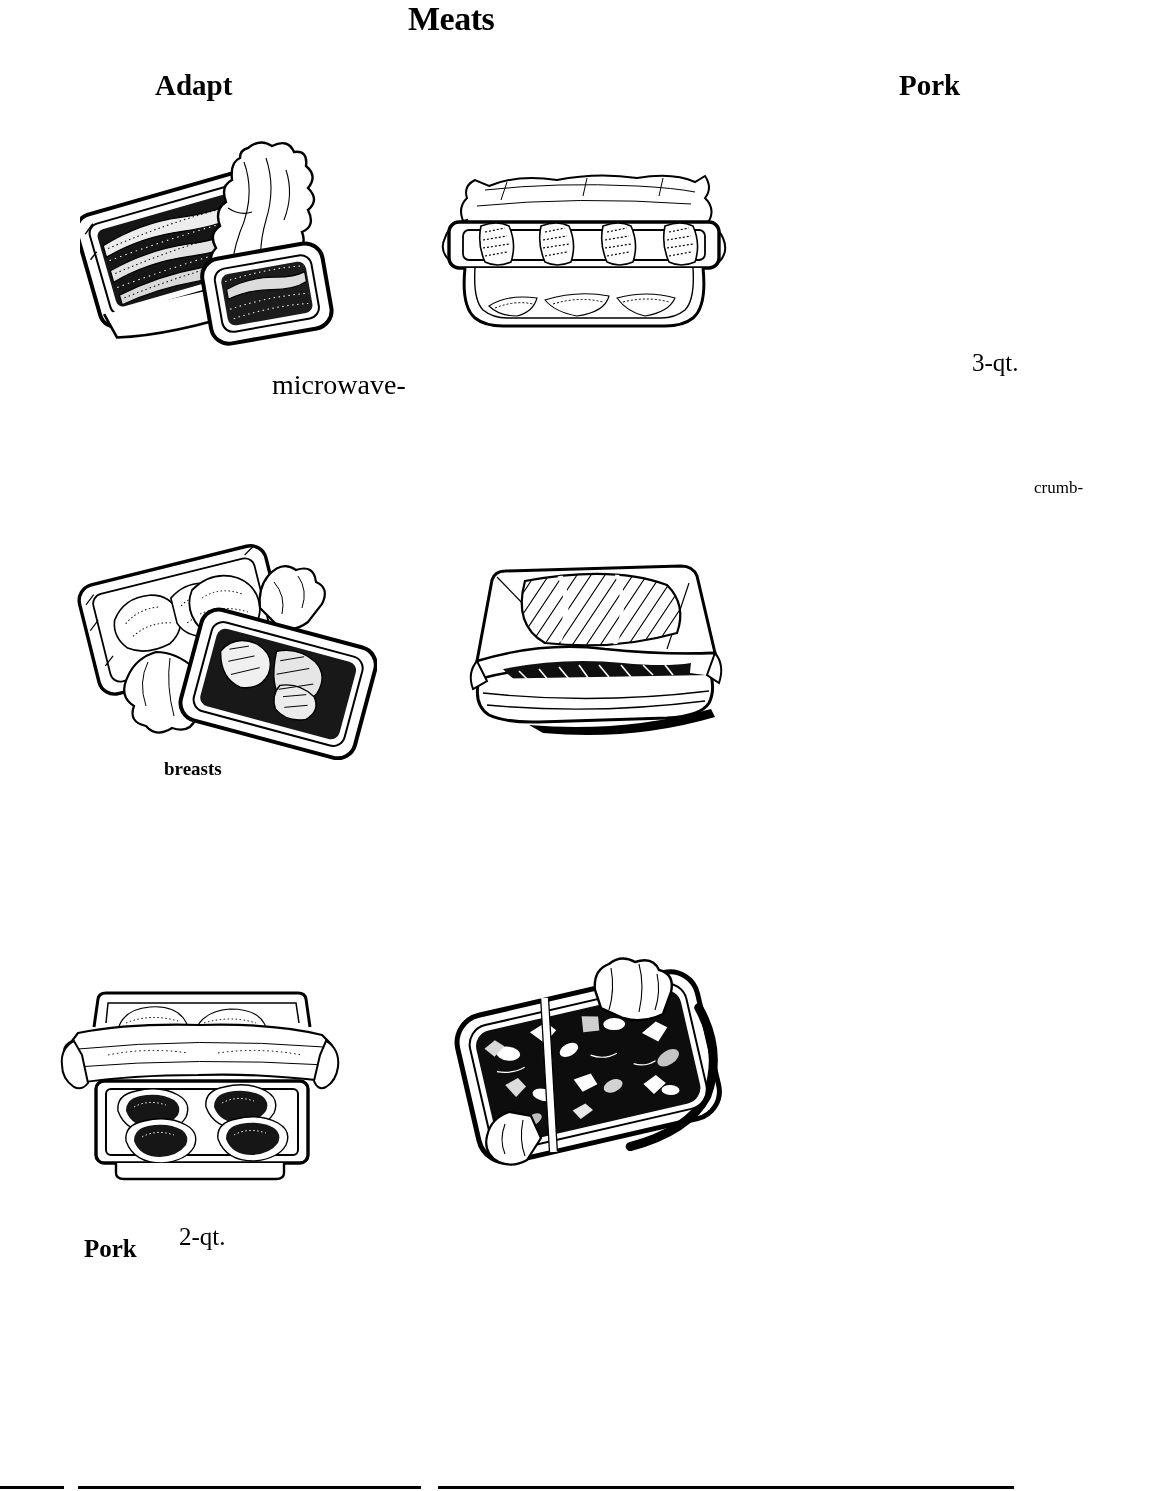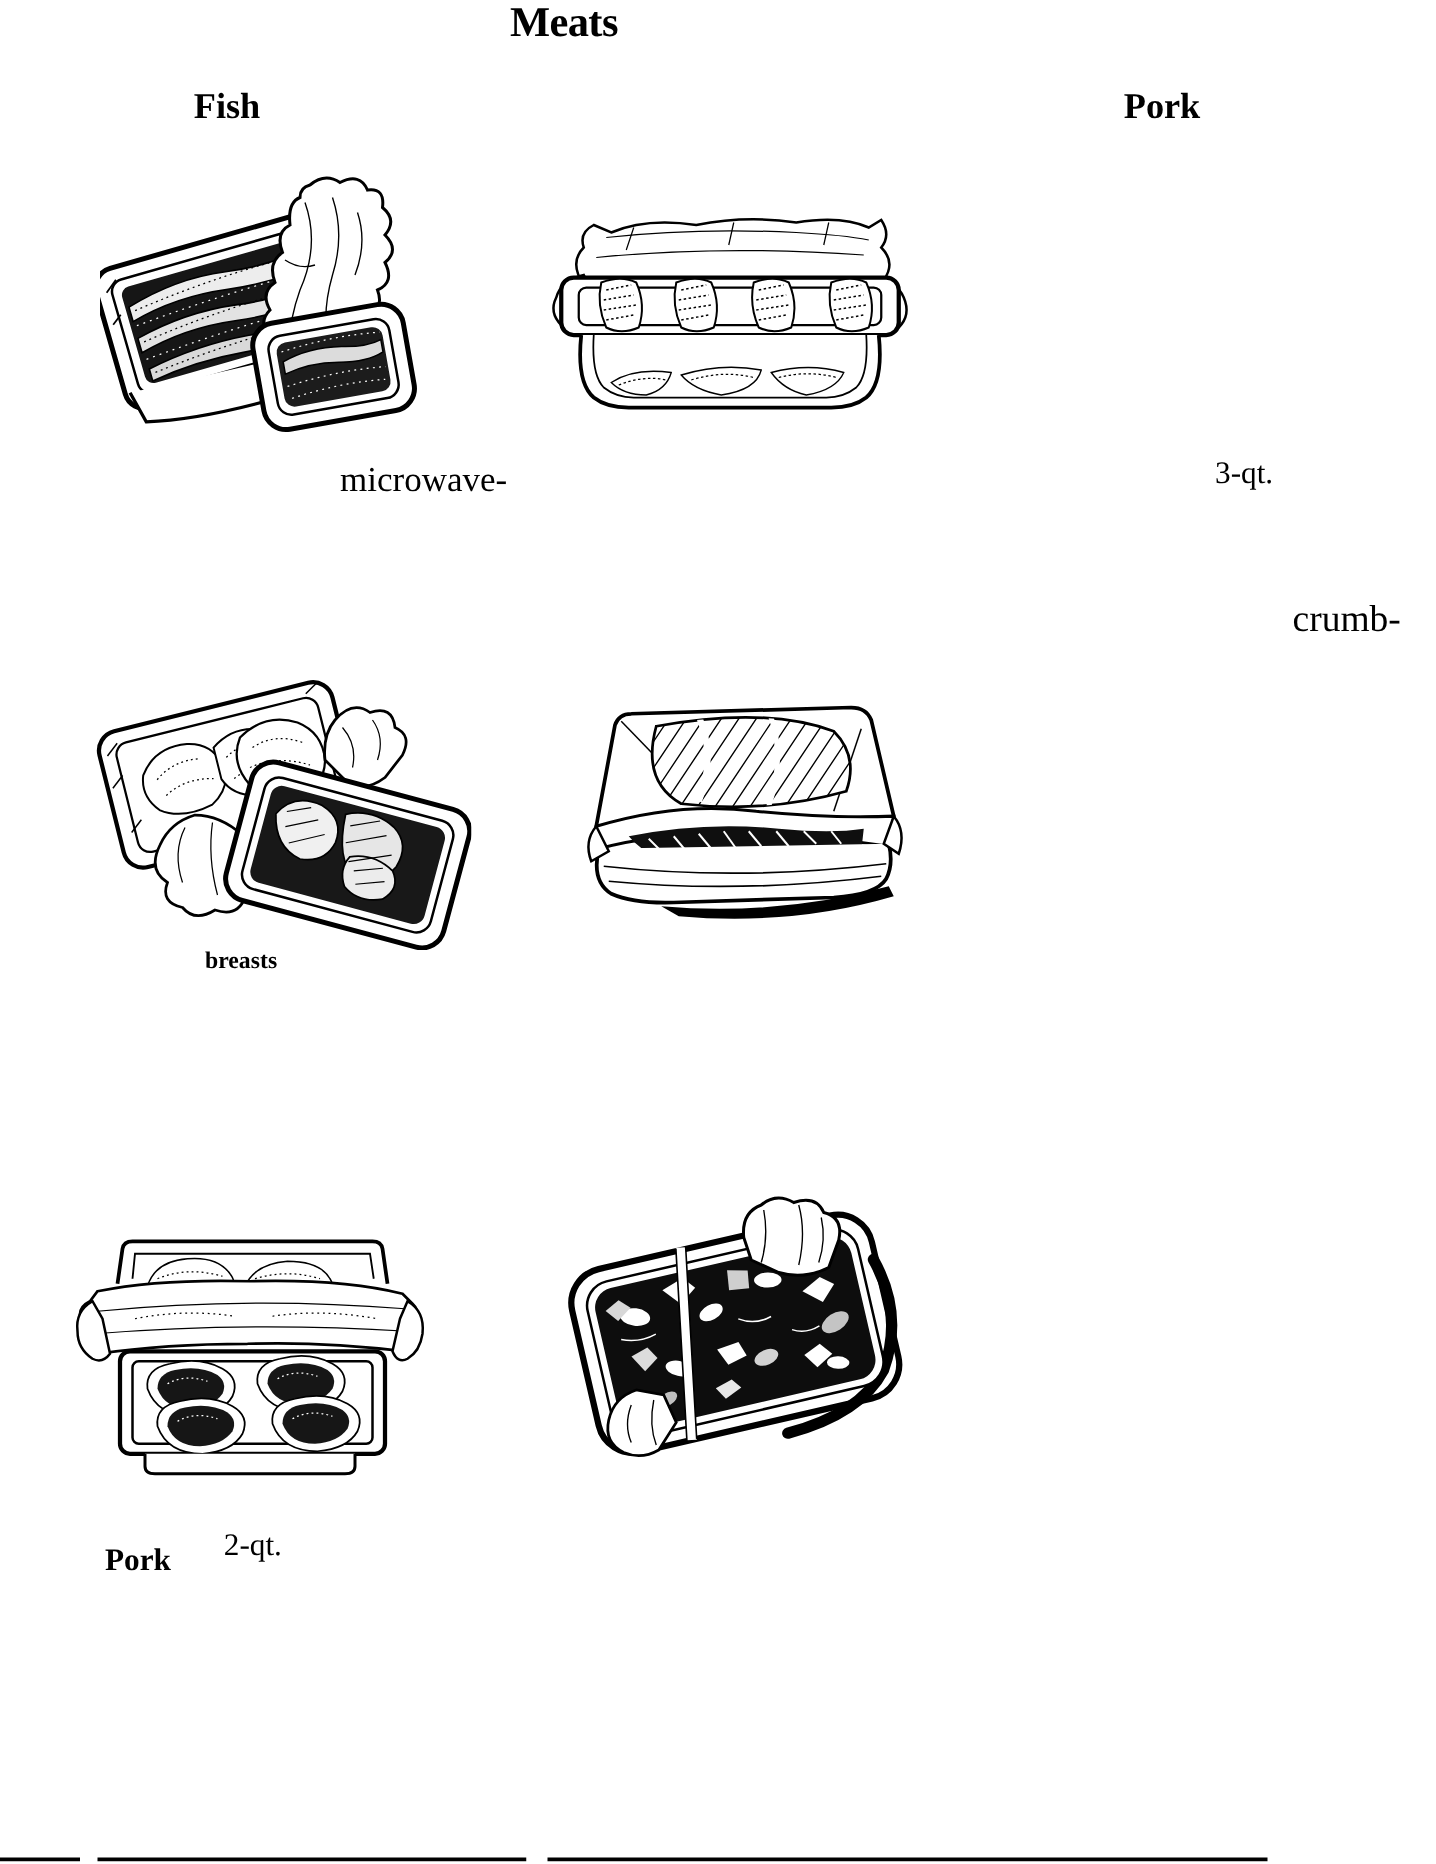--- a/index.html
+++ b/index.html
@@ -8,22 +8,22 @@
     background:#ffffff; color:#000;
     font-family:"Liberation Serif", serif;
     overflow:hidden;
   }
   .t { position:absolute; white-space:nowrap; line-height:1.1; }
   .bold { font-weight:bold; }
   #title      { left:408px; top:0px;    font-size:34px; font-weight:bold; letter-spacing:-0.5px; }
   #h-fish     { left:155px; top:70px;   font-size:29px; }
   #h-adapt    { left:899px; top:70px;   font-size:29px; }
   #f-microwave{ left:272px; top:370px;  font-size:28px; }
-  #f-3qt      { left:972px; top:365px;  font-size:25px; }
-  #f-crumb    { left:1034px; top:479px; font-size:30px; }
+  #f-3qt      { left:972px; top:349px;  font-size:25px; }
+  #f-crumb    { left:1034px; top:479px; font-size:17px; }
   #f-breasts  { left:164px; top:759px;  font-size:19px; }
   #f-pork     { left:84px;  top:1196px; font-size:25px;margin-top:39px; }
   #f-2qt      { left:147px; top:1223px; font-size:25px;margin-left:32px; }
   .fig { position:absolute; }
   #fig1 { left:80px;  top:136px; }
   #fig2 { left:437px; top:166px; }
   #fig3 { left:72px;  top:530px; }
   #fig4 { left:463px; top:553px; }
   #fig5 { left:58px;  top:983px; }
   #fig6 { left:443px; top:956px; }
@@ -31,21 +31,21 @@
   #rule1 { left:0px;   top:1486px; width:64px; }
   #rule2 { left:78px;  top:1486px; width:343px; }
   #rule3 { left:438px; top:1486px; width:576px; }
 </style>
 </head>
 <body>
 
 <div class="page">
 
   <div class="t" id="title">Meats</div>
-  <div class="t bold" id="h-fish">Fish</div>
+  <div class="t bold" id="h-fish">Adapt</div>
   <div class="t bold" id="h-adapt">Pork</div>
 
   <div class="t" id="f-microwave">microwave-</div>
   <div class="t" id="f-3qt">3-qt.</div>
   <div class="t" id="f-crumb">crumb-</div>
   <div class="t bold" id="f-breasts">breasts</div>
   <div class="t bold" id="f-pork">Pork</div>
   <div class="t" id="f-2qt">2-qt.</div>
 
   <div class="fig" id="fig1" aria-label="fish fillets in store tray, partially unwrapped beside a second tray">

